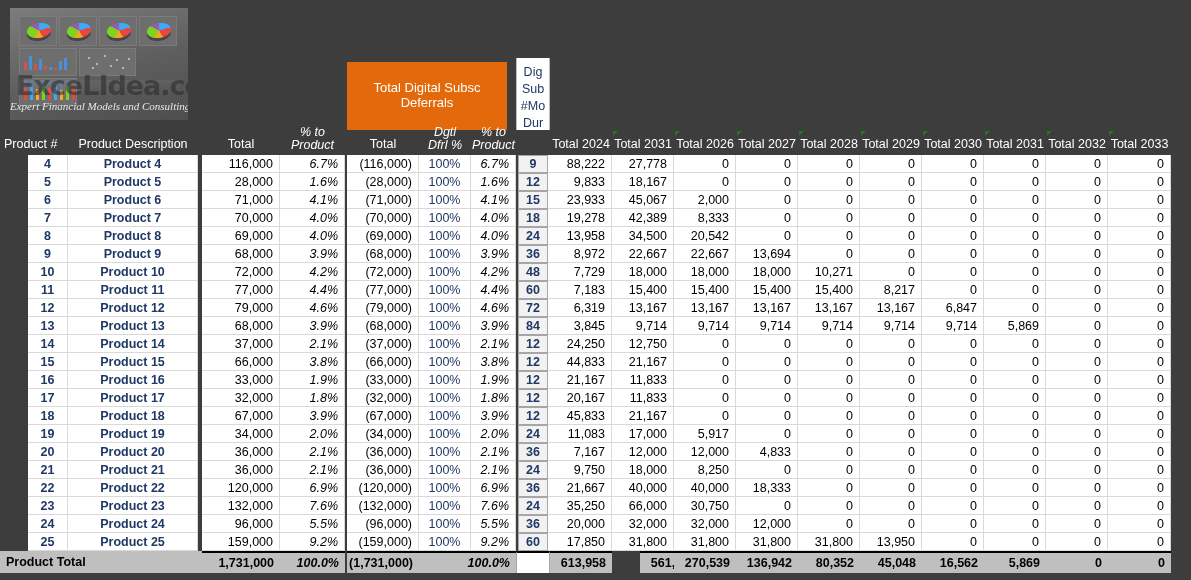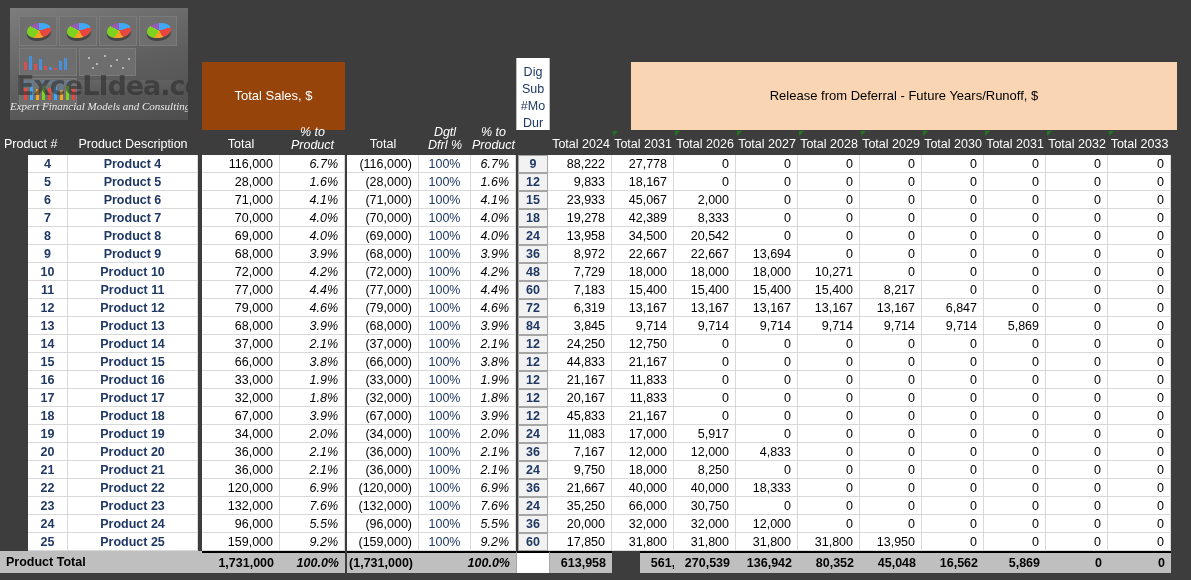--- a/index.html
+++ b/index.html
@@ -176,29 +176,28 @@
         <i style="height:9px"></i>
         <i style="height:4px"></i>
         <i style="height:8px"></i>
         <i style="height:11px"></i>
         <i style="height:6px"></i>
     </div>
     <div class="logo-watermark">ExceLIdea.com</div>
     <div class="logo-tag">Expert Financial Models and Consulting Services</div>
   </div>
 
-  <div class="band band-brown" style="left:202px;top:62px;width:143px;height:68px;">Total Sales, $</div>
-
+
+  <div class="band band-orange" style="left:347px;top:62px;width:160px;height:68px;">Total Digital Subsc Deferrals</div>
 
   <div class="band band-white" style="left:516px;top:58px;width:34px;height:97px;line-height:1.35;">
     <span style="display:block;white-space:normal;word-spacing:34px;">Dig Sub #Mo Dur Asmp</span>
   </div>
 
 
-  <div class="band band-peach" style="left:631px;top:62px;width:546px;height:68px;">Release from Deferral - Future Years/Runoff, $</div>
 
   <div style="position:absolute;left:0;top:130px;width:1191px;height:25px;background:#3d3d3d;"></div>
 
   <div class="colhead leftal" style="left:0px;top:130px;width:68px;height:25px;">Product #</div>
   <div class="colhead" style="left:68px;top:130px;width:130px;height:25px;">Product Description</div>
 
   <div class="colhead" style="left:202px;top:130px;width:78px;height:25px;">Total</div>
   <div class="colhead ital" style="left:280px;top:130px;width:65px;height:25px;align-items:flex-end;">
     <span style="display:inline-block;text-align:center;line-height:1.05;">
       <span>% to</span><br>

